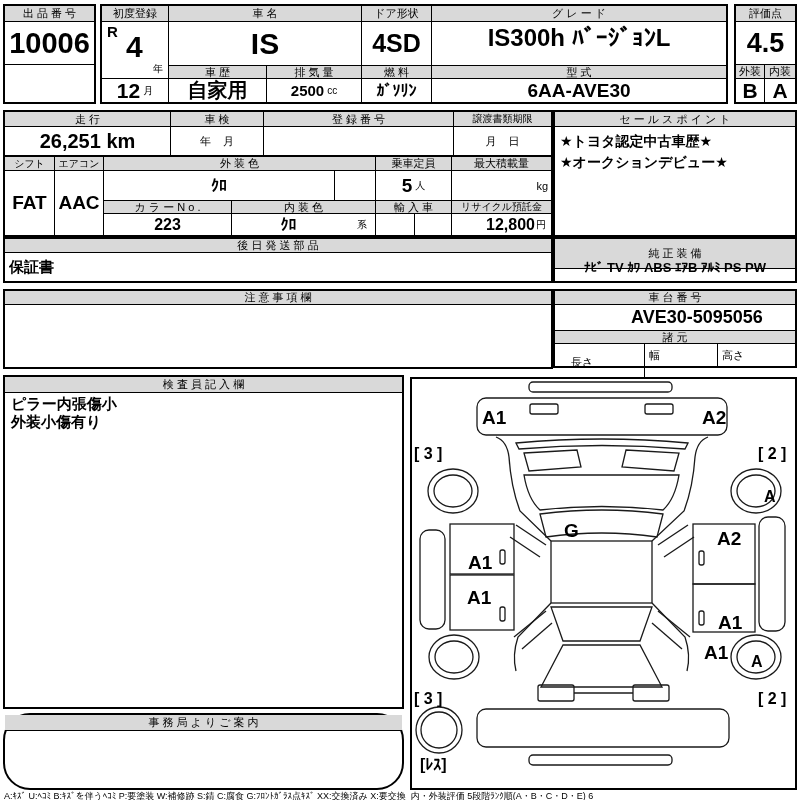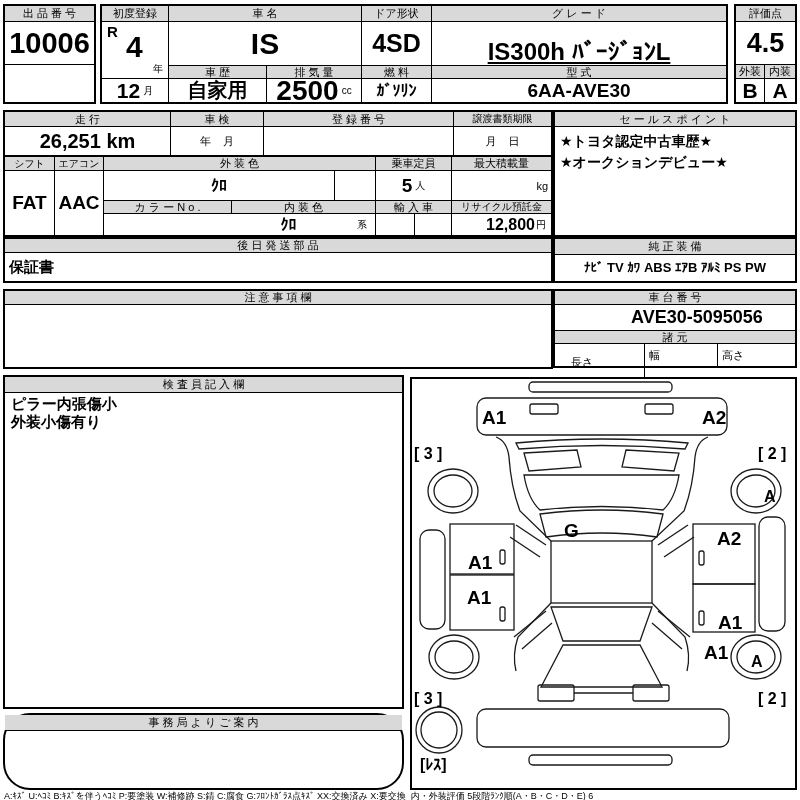--- a/index.html
+++ b/index.html
@@ -42,30 +42,30 @@
       <span class="c b" style="left:24px;top:8px;font-size:30px;">4</span>
       <span class="c" style="right:5px;bottom:2px;font-size:10px;">年</span>
     </div>
     <div class="c cen br" style="left:0;top:73px;width:67px;height:23px;">
       <span class="b" style="font-size:21px;">12</span>
       <span class="u">月</span>
     </div>
 
     <div class="c cen b br" style="left:67px;top:16px;width:193px;height:43px;font-size:30px;">IS</div>
     <div class="c cen b br" style="left:260px;top:16px;width:70px;height:43px;font-size:25px;">4SD</div>
-    <div class="c cen b" style="left:330px;top:24px;width:294px;height:43px;font-size:24px;text-decoration:underline;">IS300h ﾊﾞｰｼﾞｮﾝL</div>
+    <div class="c cen b" style="left:330px;top:10px;width:294px;height:43px;font-size:24px;">IS300h ﾊﾞｰｼﾞｮﾝL</div>
 
     <div class="c hd bt bb br" style="left:67px;top:59px;width:98px;height:14px;">車 歴</div>
     <div class="c hd bt bb br" style="left:165px;top:59px;width:95px;height:14px;">排 気 量</div>
     <div class="c hd bt bb br" style="left:260px;top:59px;width:70px;height:14px;">燃 料</div>
     <div class="c hd bt bb" style="left:330px;top:59px;width:294px;height:14px;">型 式</div>
 
     <div class="c cen b br" style="left:67px;top:73px;width:98px;height:23px;font-size:20px;">自家用</div>
     <div class="c cen br" style="left:165px;top:73px;width:95px;height:23px;">
-      <span class="b" style="font-size:28px;">2500</span>
+      <span class="b" style="font-size:15px;">2500</span>
       <span class="u">cc</span>
     </div>
     <div class="c cen b br" style="left:260px;top:73px;width:70px;height:23px;font-size:16px;">ｶﾞｿﾘﾝ</div>
     <div class="c cen b" style="left:330px;top:73px;width:294px;height:23px;font-size:19px;">6AA-AVE30</div>
   </div>
 
   <div class="c box" style="left:734px;top:4px;width:63px;height:100px;">
     <div class="c hd bb" style="left:0;top:0;right:0;height:16px;">評価点</div>
     <div class="c cen b bb" style="left:0;top:16px;right:0;height:43px;font-size:27px;">4.5</div>
     <div class="c hd bb br" style="left:0;top:59px;width:29px;height:14px;">外装</div>
@@ -110,40 +110,41 @@
     <div class="c right" style="left:447px;top:14px;width:99px;height:29px;font-size:11px;padding-right:3px;">
       <span></span>
       <span>kg</span>
     </div>
 
     <div class="c hd bt bb br" style="left:99px;top:43px;width:128px;height:14px;">カ ラ ー N o .</div>
     <div class="c hd bt bb br" style="left:227px;top:43px;width:144px;height:14px;">内 装 色</div>
     <div class="c hd bt bb br" style="left:371px;top:43px;width:76px;height:14px;">輸 入 車</div>
     <div class="c hd hd10 bt bb" style="left:447px;top:43px;width:99px;height:14px;">リサイクル預託金</div>
 
+    <div class="c cen b br" style="left:99px;top:57px;width:128px;height:21px;font-size:16px;">223</div>
     <div class="c br" style="left:227px;top:57px;width:144px;height:21px;">
       <div class="c cen b" style="left:0;top:0;right:30px;bottom:0;font-size:16px;">ｸﾛ</div>
       <span class="c" style="right:8px;bottom:3px;font-size:10px;">系</span>
     </div>
     <div class="c br" style="left:371px;top:57px;width:76px;height:21px;">
       <div class="c" style="left:38px;top:0;bottom:0;width:0;border-left:1px solid #000;"></div>
     </div>
     <div class="c right" style="left:447px;top:57px;width:99px;height:21px;padding-right:5px;">
       <span class="b" style="font-size:16px;">12,800</span>
       <span class="u" style="margin-left:1px;">円</span>
     </div>
   </div>
 
   <div class="c box" style="left:3px;top:237px;width:550px;height:46px;">
     <div class="c hd bb" style="left:0;top:0;right:0;height:14px;">後 日 発 送 部 品</div>
     <div class="c left b" style="left:4px;top:14px;right:0;bottom:0;font-size:15px;">保証書</div>
   </div>
 
   <div class="c box" style="left:553px;top:237px;width:244px;height:46px;">
-    <div class="c hd bb" style="left:0;top:0;right:0;height:16px;">純 正 装 備</div>
+    <div class="c hd bb" style="left:0;top:0;right:0;height:30px;">純 正 装 備</div>
     <div class="c cen b" style="left:1px;top:14px;right:1px;bottom:0;font-size:13px;white-space:pre;">ﾅﾋﾞ TV ｶﾜ ABS ｴｱB ｱﾙﾐ PS PW</div>
   </div>
 
   <div class="c box" style="left:3px;top:289px;width:550px;height:80px;">
     <div class="c hd bb" style="left:0;top:0;right:0;height:14px;">注 意 事 項 欄</div>
     <div class="c" style="left:0;top:14px;right:0;bottom:0;"></div>
   </div>
 
   <div class="c box" style="left:553px;top:289px;width:244px;height:79px;">
     <div class="c hd bb" style="left:0;top:0;right:0;height:14px;">車 台 番 号</div>

